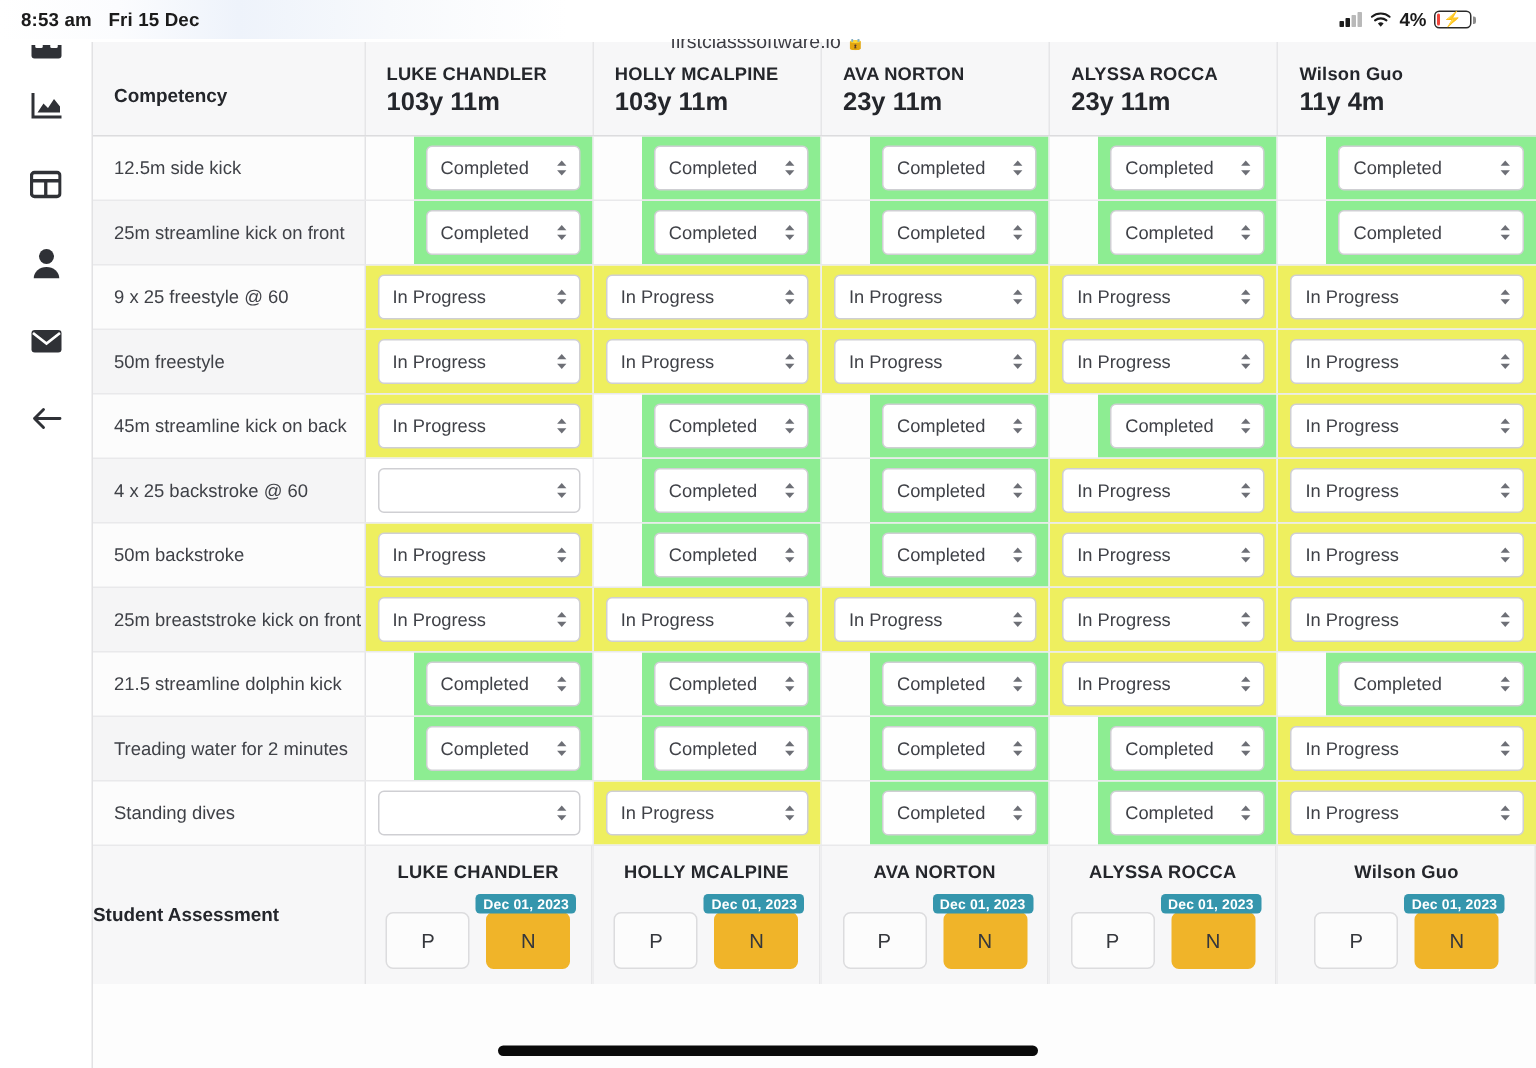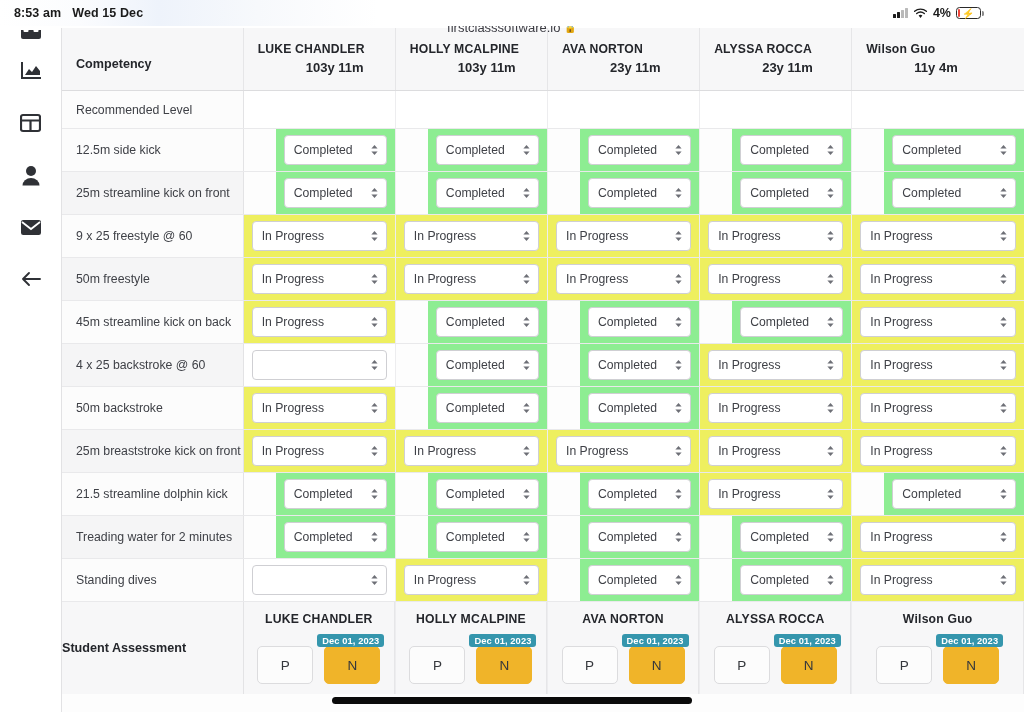--- a/index.html
+++ b/index.html
@@ -83,21 +83,21 @@
   col.c-last { width: 172px; }
 
   thead th {
     background: #f7f7f8; border-bottom: 1px solid #dcdcde;
     border-right: 1px solid #e6e6e8;
     padding: 13px 11px 14px 14px; text-align: left; vertical-align: top;
     height: 59px;
   }
   thead th:last-child { border-right: none; }
   .stu-name { font-size: 12.2px; font-weight: 700; color: #24262b; letter-spacing: .15px; line-height: 16px; }
-  .stu-age  { font-size: 13px; font-weight: 700; color: #24262b; margin-top: 3px; line-height: 16px; margin-left: 48px; }
+  .stu-age  { font-size: 17px; font-weight: 700; color: #24262b; margin-top: 3px; line-height: 16px; }
   .th-comp  { font-size: 12.6px; font-weight: 700; color: #24262b; padding-top: 29px; }
 
   tbody td {
     border-bottom: 1px solid #e9e9eb;
     border-right: 1px solid #ededef;
     height: 42px; padding: 0; vertical-align: middle;
   }
   tbody td:last-child { border-right: none; }
 
   td.lbl {
@@ -164,21 +164,21 @@
     position: absolute; bottom: 8px; left: 50%; transform: translateX(-50%);
     width: 360px; height: 7px; background: #0a0a0a; border-radius: 4px; z-index: 60;
   }
 </style>
 </head>
 <body>
 
 <div class="statusbar">
   <div class="sb-left">
     <span class="sb-time">8:53 am</span>
-    <span class="sb-date">Wed 15 Dec</span>
+    <span class="sb-date">Fri 15 Dec</span>
   </div>
   <div class="sb-right">
     <span class="sig">
         <i></i>
         <i></i>
         <i></i>
         <i></i>
       </span>
     <span class="wifi">
       <svg width="15" height="11" viewBox="0 0 15 11">
@@ -272,28 +272,20 @@
               <div class="stu-name">ALYSSA ROCCA</div>
               <div class="stu-age">23y 11m</div>
             </th>
             <th>
               <div class="stu-name">Wilson Guo</div>
               <div class="stu-age">11y 4m</div>
             </th>
           </tr>
       </thead>
       <tbody id="tbody">
-          <tr class="blankrow">
-            <td class="lbl">Recommended Level</td>
-            <td></td>
-            <td></td>
-            <td></td>
-            <td></td>
-            <td></td>
-          </tr>
           <tr>
             <td class="lbl">12.5m side kick</td>
             <td class="cell">
               <div class="cellpad green">
                 <div class="select">
                   <span>Completed</span>
                   <span class="chev">
                     <svg width="9" height="12" viewBox="0 0 9 12">
                       <path d="M4.5 1 L7.6 4.5 H1.4 Z" fill="#6d6f76"></path>
                       <path d="M4.5 11 L7.6 7.5 H1.4 Z" fill="#6d6f76"></path>

